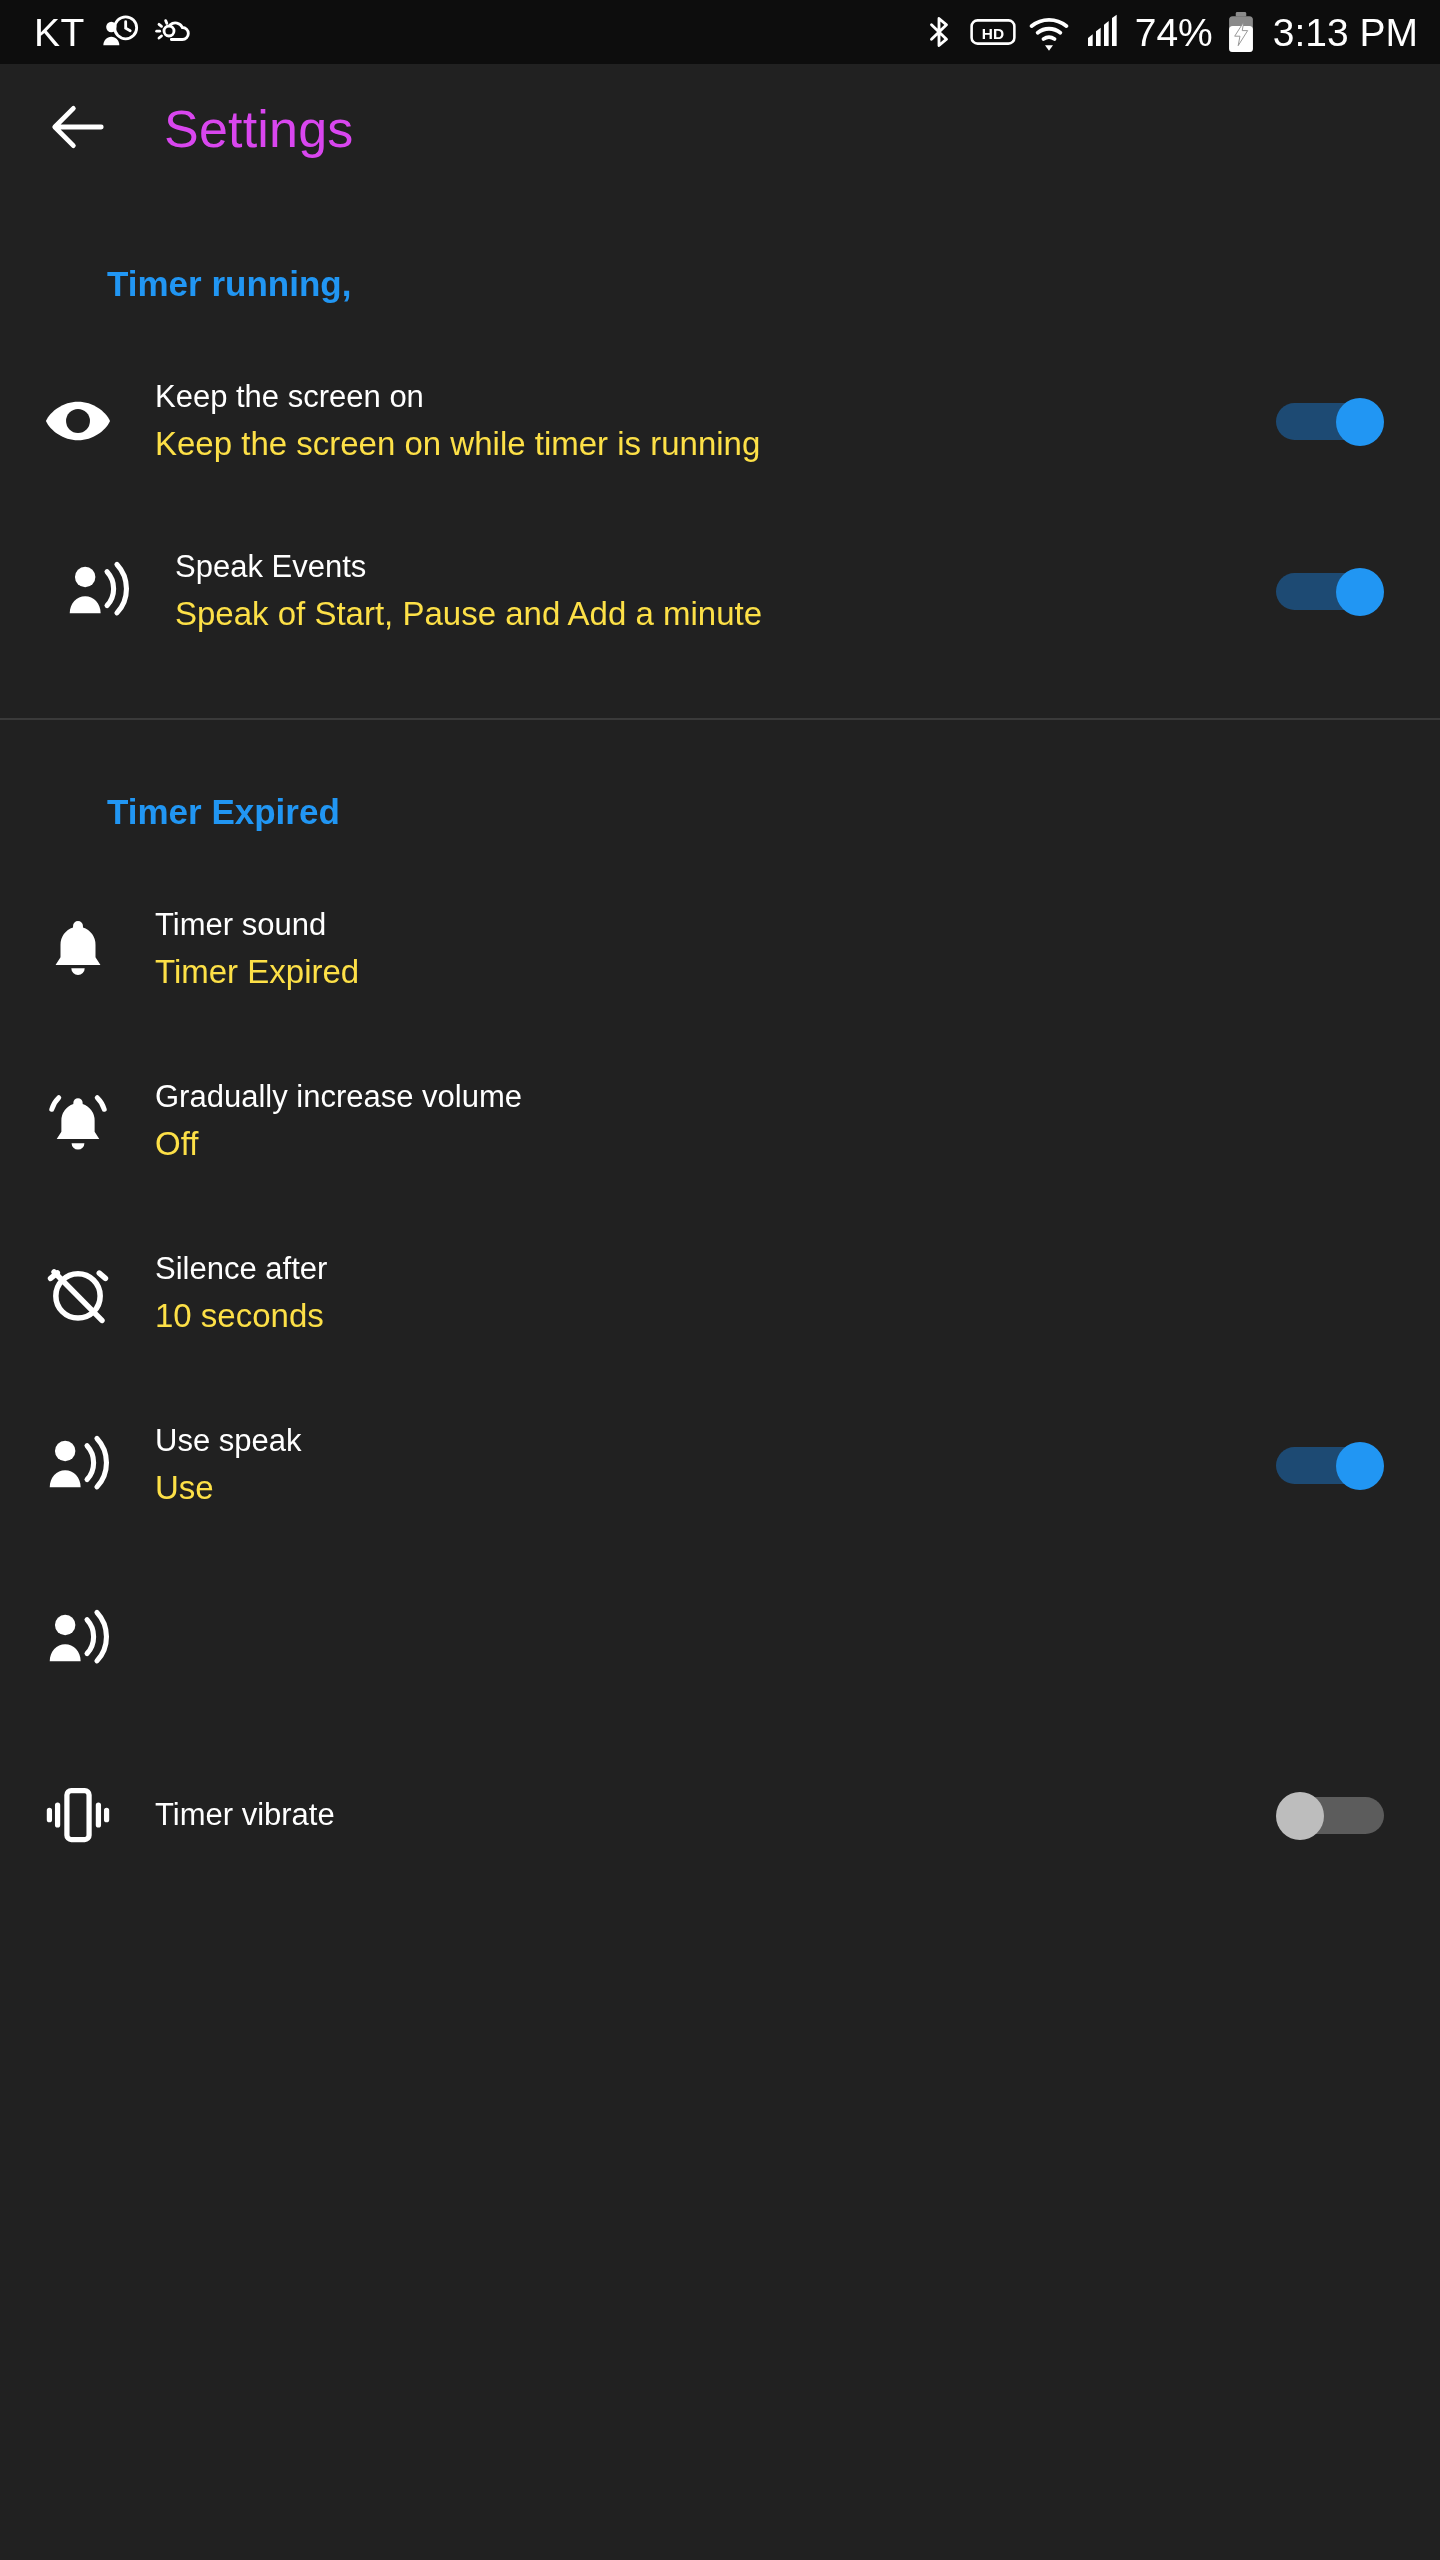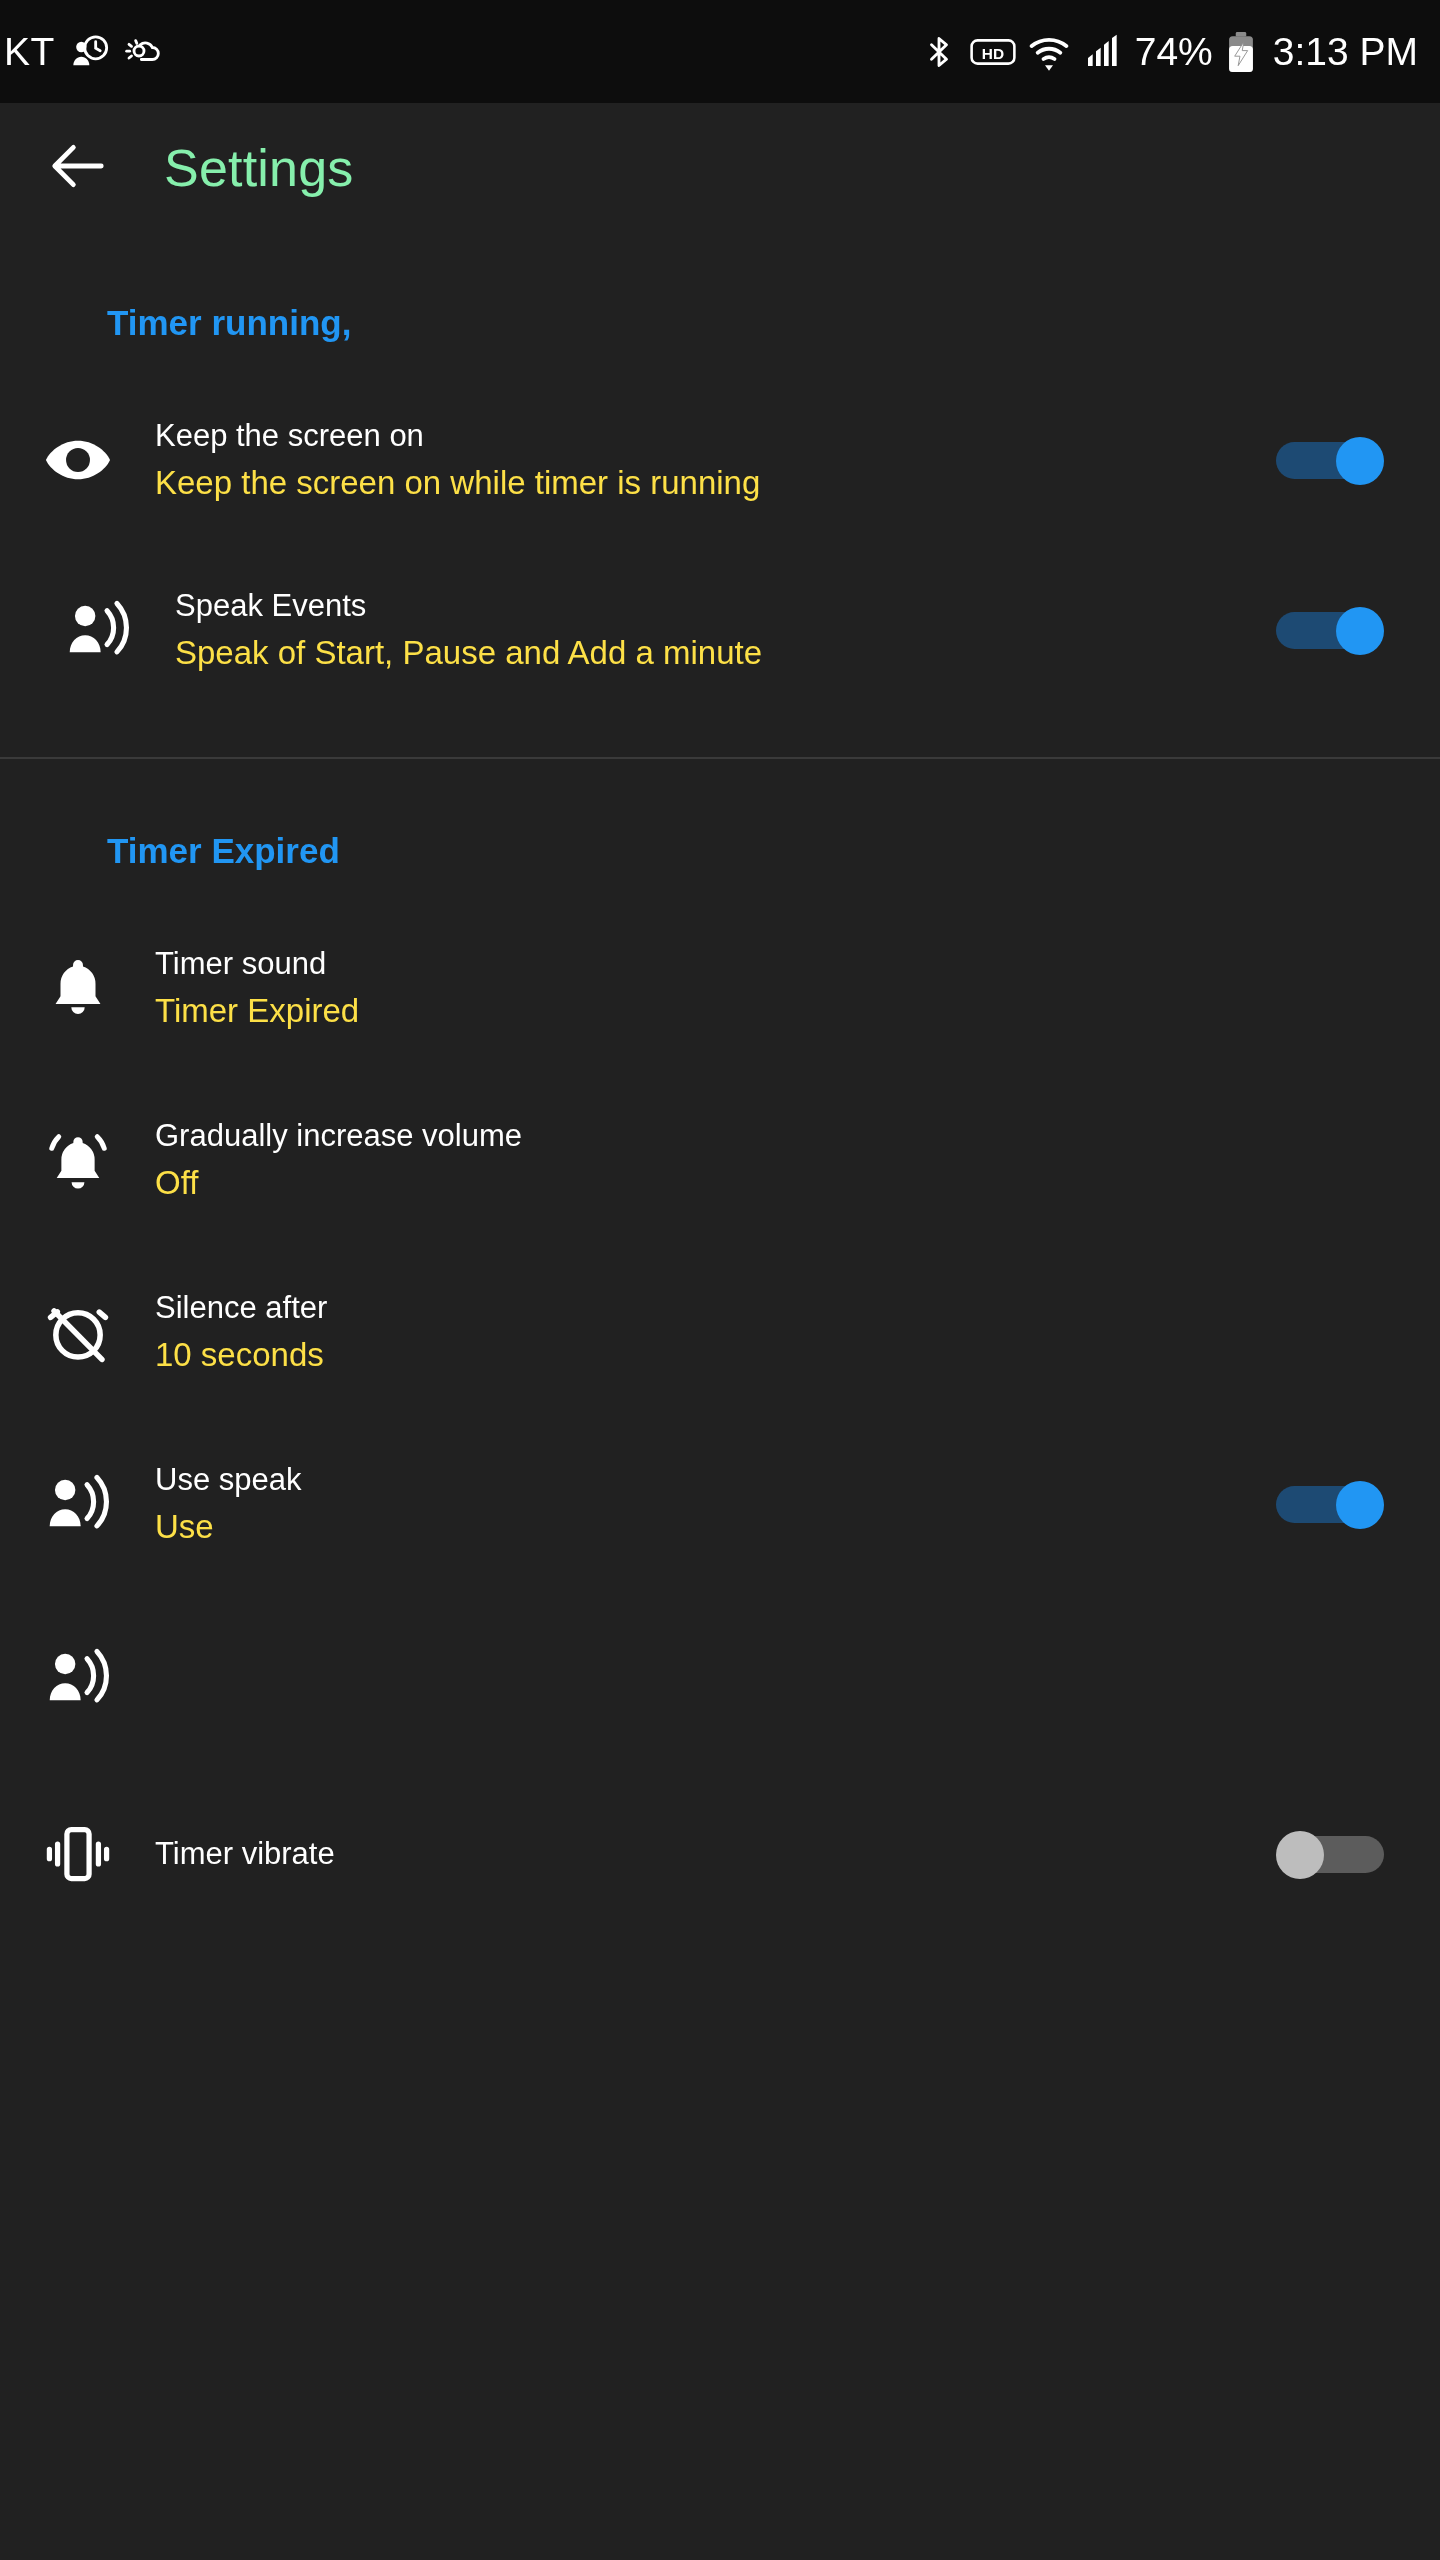--- a/index.html
+++ b/index.html
@@ -6,25 +6,25 @@
   html,body {
     width:1440px; height:2560px;
     background:#212121;
     font-family:"Liberation Sans", sans-serif;
     overflow:hidden;
   }
 
   
   .statusbar{
     position:relative;
-    height:103px;
+    height:64px;
     background:#0d0d0d;
     display:flex;
     align-items:center;
-    padding:0 22px 0 4px;
+    padding:0 22px 0 34px;
     color:#ffffff;
   }
   .sb-left{ display:flex; align-items:center; gap:14px; }
   .sb-right{ display:flex; align-items:center; gap:13px; margin-left:auto; }
   .carrier{ font-size:39px; letter-spacing:0.5px; line-height:1; }
   .sb-ico{ display:inline-flex; align-items:center; justify-content:center; }
   .battery-pct{ font-size:39px; line-height:1; }
   .clock{ font-size:39px; line-height:1; margin-left:4px; }
 
   
@@ -35,21 +35,21 @@
     padding-left:36px;
     margin-top:5px;
   }
   .back-btn{
     width:84px; height:84px;
     display:flex; align-items:center; justify-content:center;
     flex:0 0 auto;
   }
   .app-title{
     font-size:52px;
-    color:#86efac;
+    color:#d946ef;
     margin-left:44px;
     font-weight:400;
     letter-spacing:0.2px;
   }
 
   
   .section-header{
     color:#2196f3;
     font-size:35px;
     padding-left:107px;

